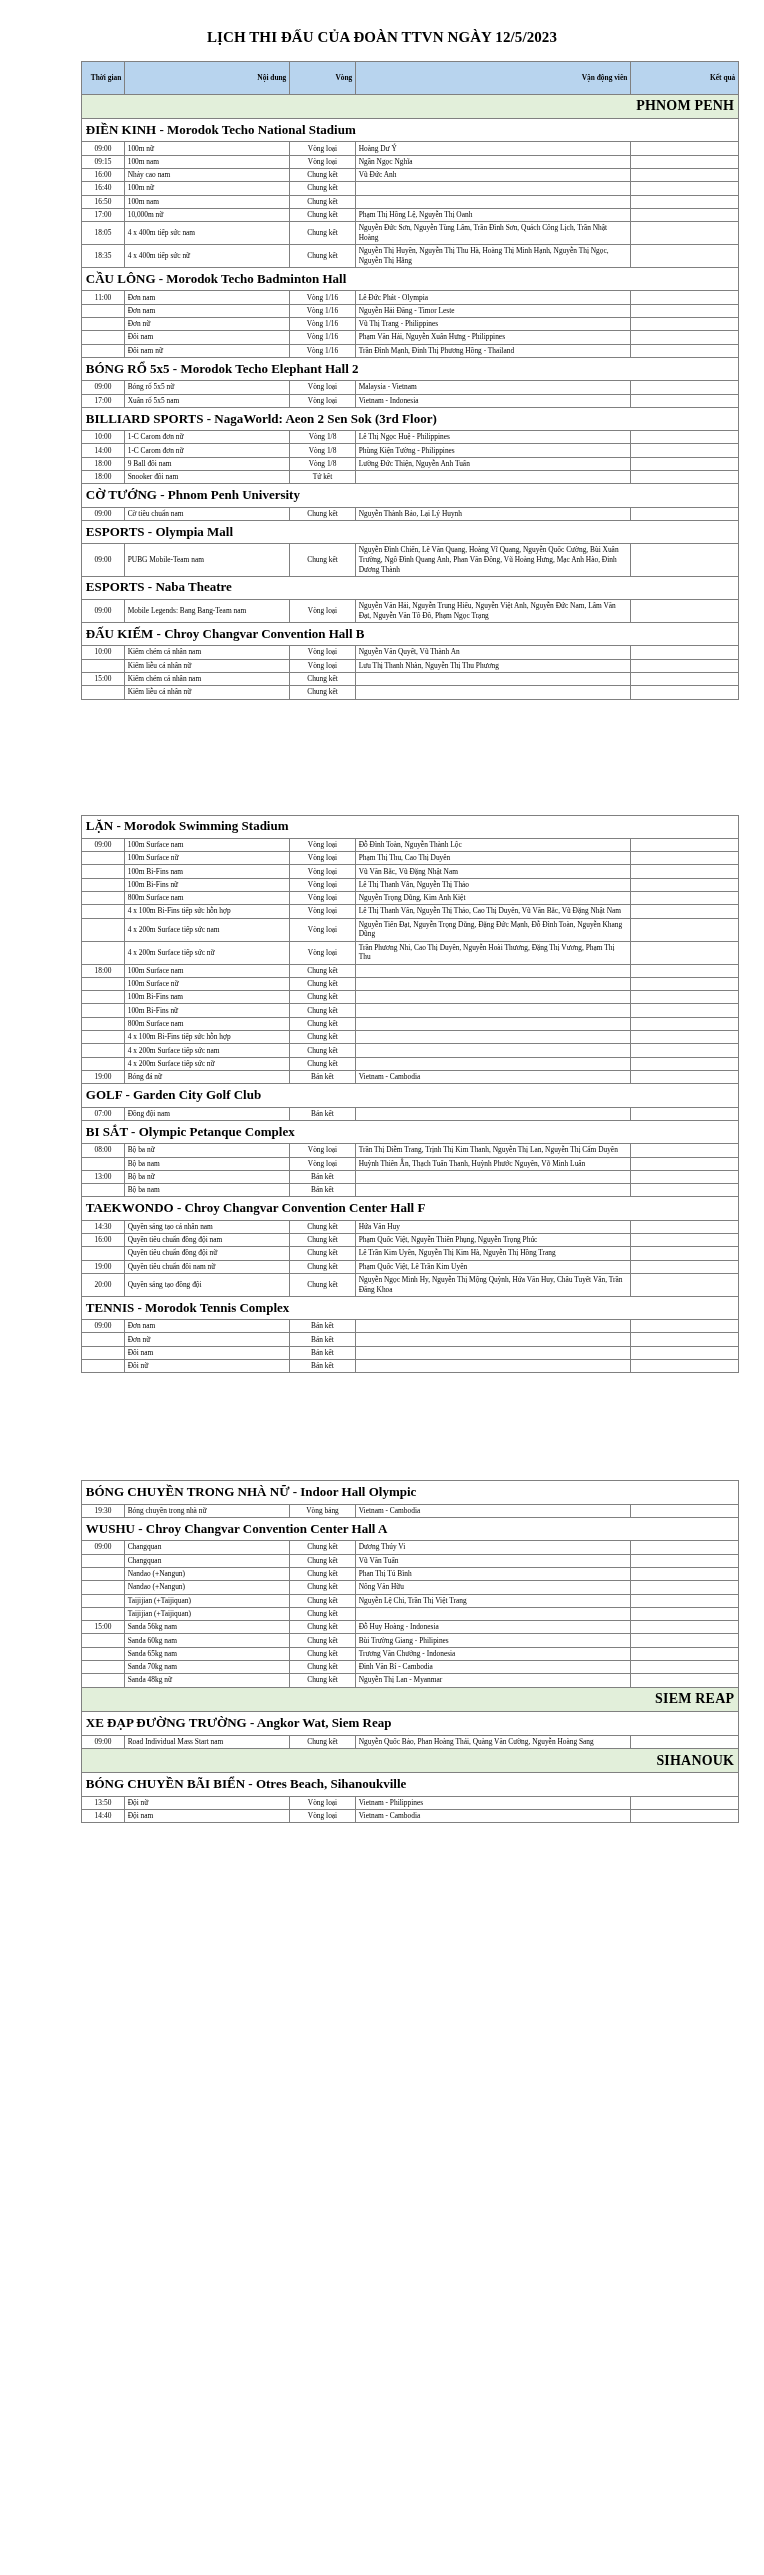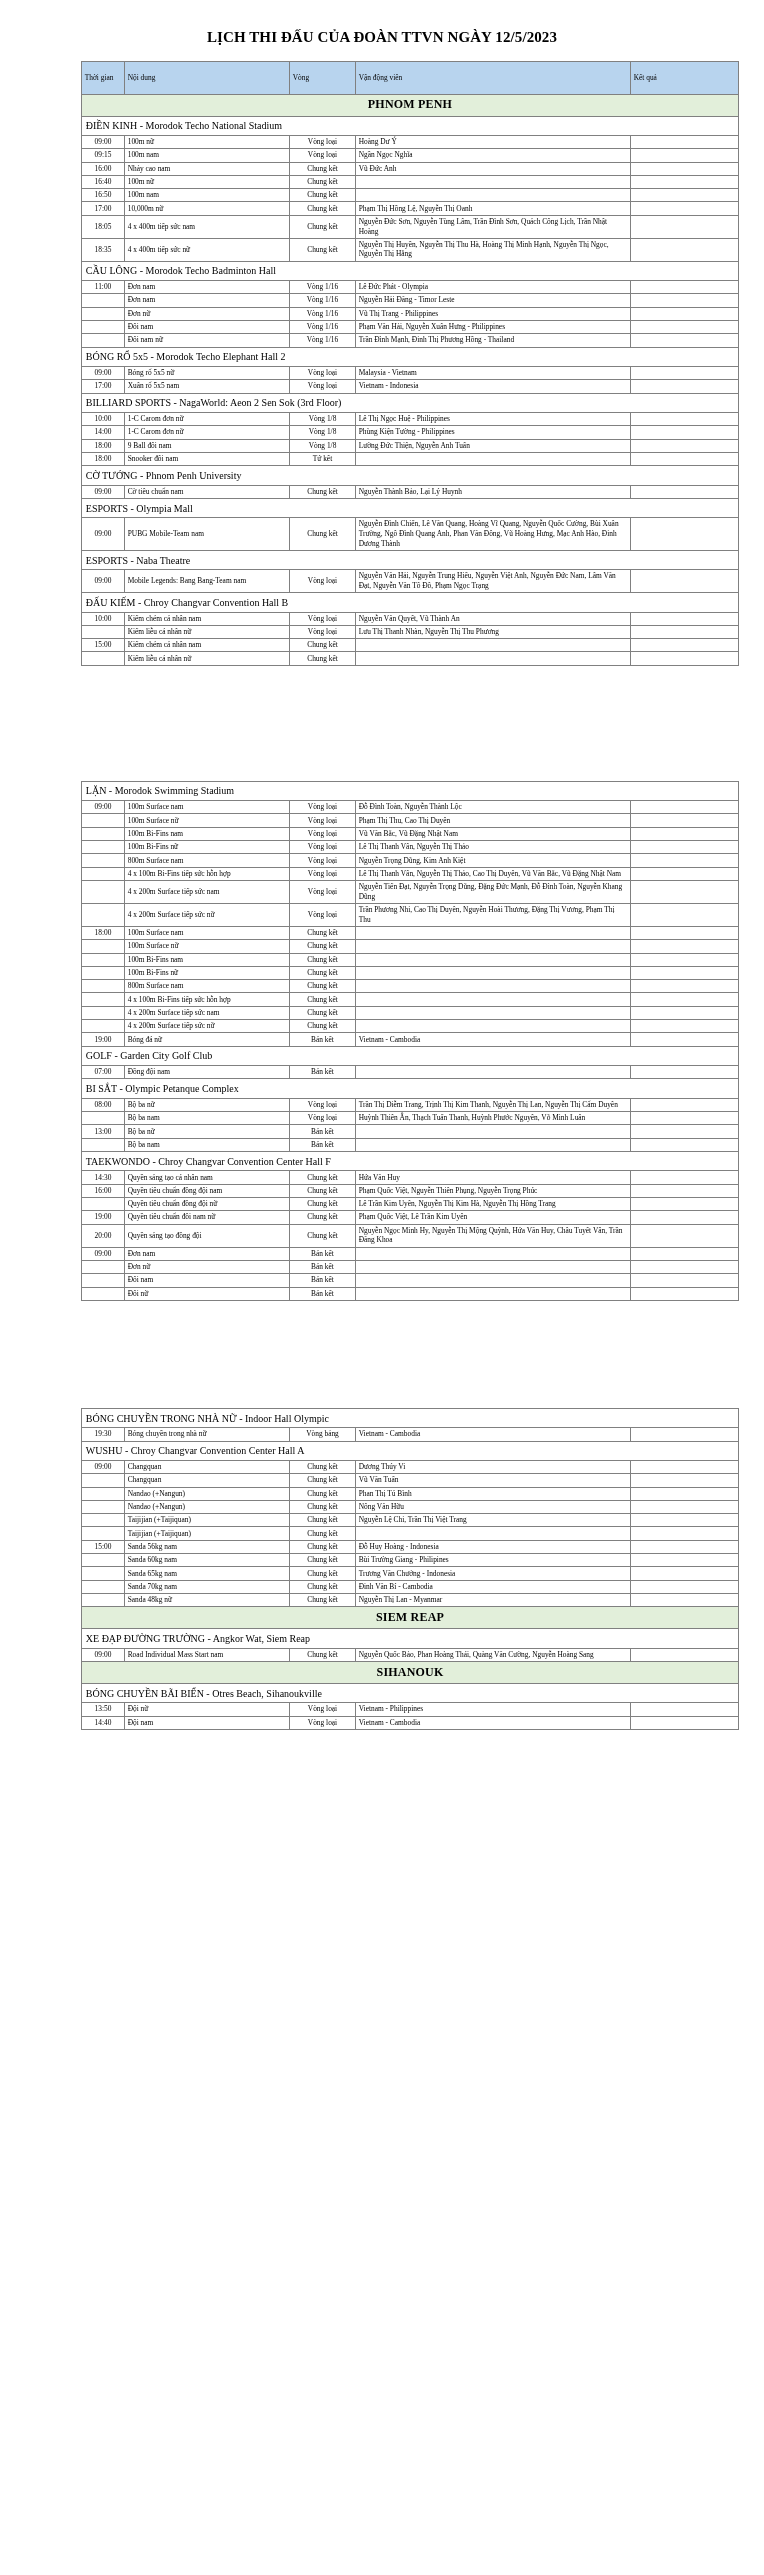--- a/index.html
+++ b/index.html
@@ -42,45 +42,45 @@
   }
   
   col.c-time{width:43px;}
   col.c-event{width:165px;}
   col.c-round{width:66px;}
   col.c-athlete{width:275px;}
   col.c-result{width:108px;}
 
   thead th{
     background:#b8d4ee;
-    text-align:left;
-    font-weight:normal;
+    text-align:right;
+    font-weight:bold;
     font-size:7.7px;
     padding:3.3px 2.2px;
     height:29px;
     vertical-align:middle;
   }
   td.time{ text-align:center; }
   td.round{ text-align:center; }
   td.event{ text-align:left; }
   td.athlete{ text-align:left; }
   td.result{ text-align:left; }
 
   tr.city td{
     background:#e2efda;
     font-weight:bold;
-    font-size:12px;
+    font-size:14px;
     letter-spacing:0.2px;
     padding:2.7px 3.8px;
-    text-align:center;
+    text-align:right;
   }
   tr.venue td{
     background:#ffffff;
-    font-weight:normal;
-    font-size:10px;
+    font-weight:bold;
+    font-size:13px;
     padding:2.7px 3.8px;
     text-align:left;
   }
   tr.spacer td{
     border:none;
     height:115px;
     background:#ffffff;
     padding:0;
   }
   tr.spacer-short td{
@@ -540,20 +540,23 @@
             <td class="athlete">Phạm Quốc Việt, Lê Trần Kim Uyên</td>
             <td class="result"></td>
           </tr>
           <tr class="entry">
             <td class="time">20:00</td>
             <td class="event">Quyền sáng tạo đồng đội</td>
             <td class="round">Chung kết</td>
             <td class="athlete">Nguyễn Ngọc Minh Hy, Nguyễn Thị Mộng Quỳnh, Hứa Văn Huy, Châu Tuyết Vân, Trần Đăng Khoa</td>
             <td class="result"></td>
           </tr>
+          <tr class="venue">
+            <td colspan="5">TENNIS - Morodok Tennis Complex</td>
+          </tr>
           <tr class="entry">
             <td class="time">09:00</td>
             <td class="event">Đơn nam</td>
             <td class="round">Bán kết</td>
             <td class="athlete"></td>
             <td class="result"></td>
           </tr>
           <tr class="entry">
             <td class="time"></td>
             <td class="event">Đơn nữ</td>

